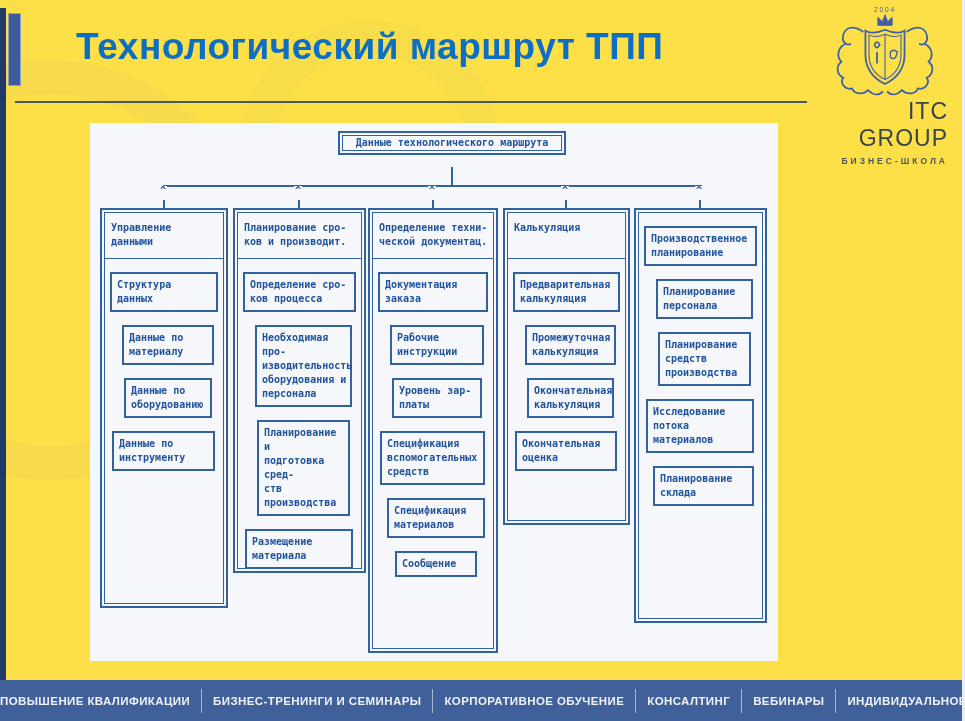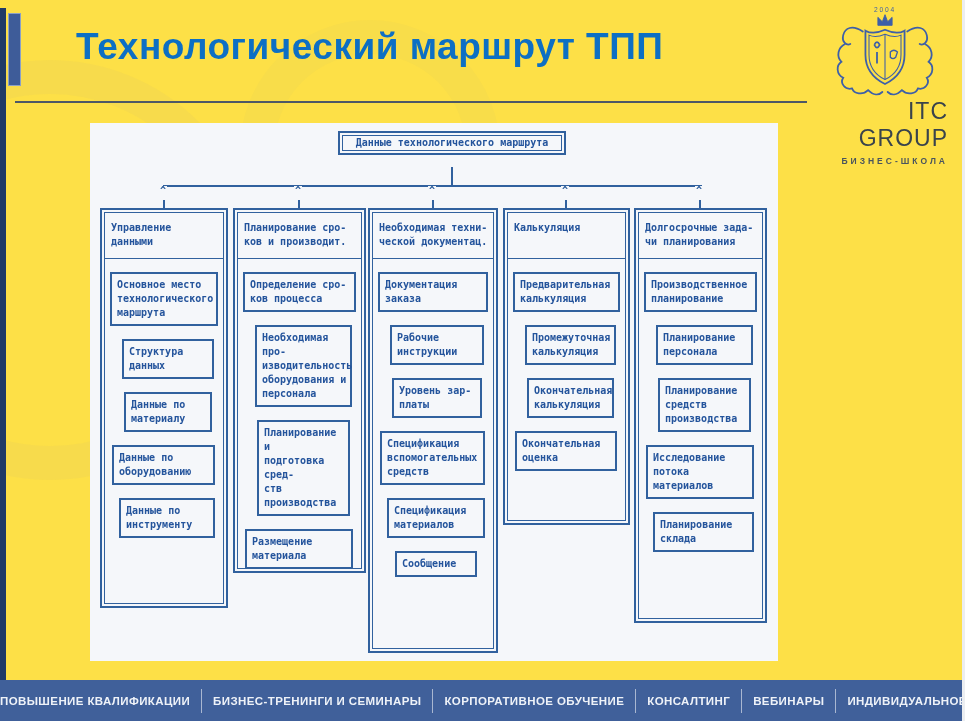--- a/index.html
+++ b/index.html
@@ -143,23 +143,20 @@
           <i class="caret">^</i>
           <i class="seg s2"></i>
         </div>
       </div>
     <div class="cols" id="cols">
         <div class="col">
           <div class="col-inner">
             <div class="col-header dfont">Управление
 данными</div>
             <div class="col-body">
-              <div class="node dfont">Основное место
-технологического
-маршрута</div>
               <div class="node dfont">Структура
 данных</div>
               <div class="node dfont">Данные по
 материалу</div>
               <div class="node dfont">Данные по
 оборудованию</div>
               <div class="node dfont">Данные по
 инструменту</div>
             </div>
           </div>
@@ -178,21 +175,21 @@
               <div class="node dfont">Планирование и
 подготовка сред-
 ств производства</div>
               <div class="node dfont">Размещение
 материала</div>
             </div>
           </div>
         </div>
         <div class="col">
           <div class="col-inner">
-            <div class="col-header dfont">Необходимая техни-
+            <div class="col-header dfont">Определение техни-
 ческой документац.</div>
             <div class="col-body">
               <div class="node dfont">Документация
 заказа</div>
               <div class="node dfont">Рабочие
 инструкции</div>
               <div class="node dfont">Уровень зар-
 платы</div>
               <div class="node dfont">Спецификация
 вспомогательных
@@ -213,22 +210,20 @@
 калькуляция</div>
               <div class="node dfont">Окончательная
 калькуляция</div>
               <div class="node dfont">Окончательная
 оценка</div>
             </div>
           </div>
         </div>
         <div class="col">
           <div class="col-inner">
-            <div class="col-header dfont">Долгосрочные зада-
-чи планирования</div>
             <div class="col-body">
               <div class="node dfont">Производственное
 планирование</div>
               <div class="node dfont">Планирование
 персонала</div>
               <div class="node dfont">Планирование
 средств
 производства</div>
               <div class="node dfont">Исследование
 потока

